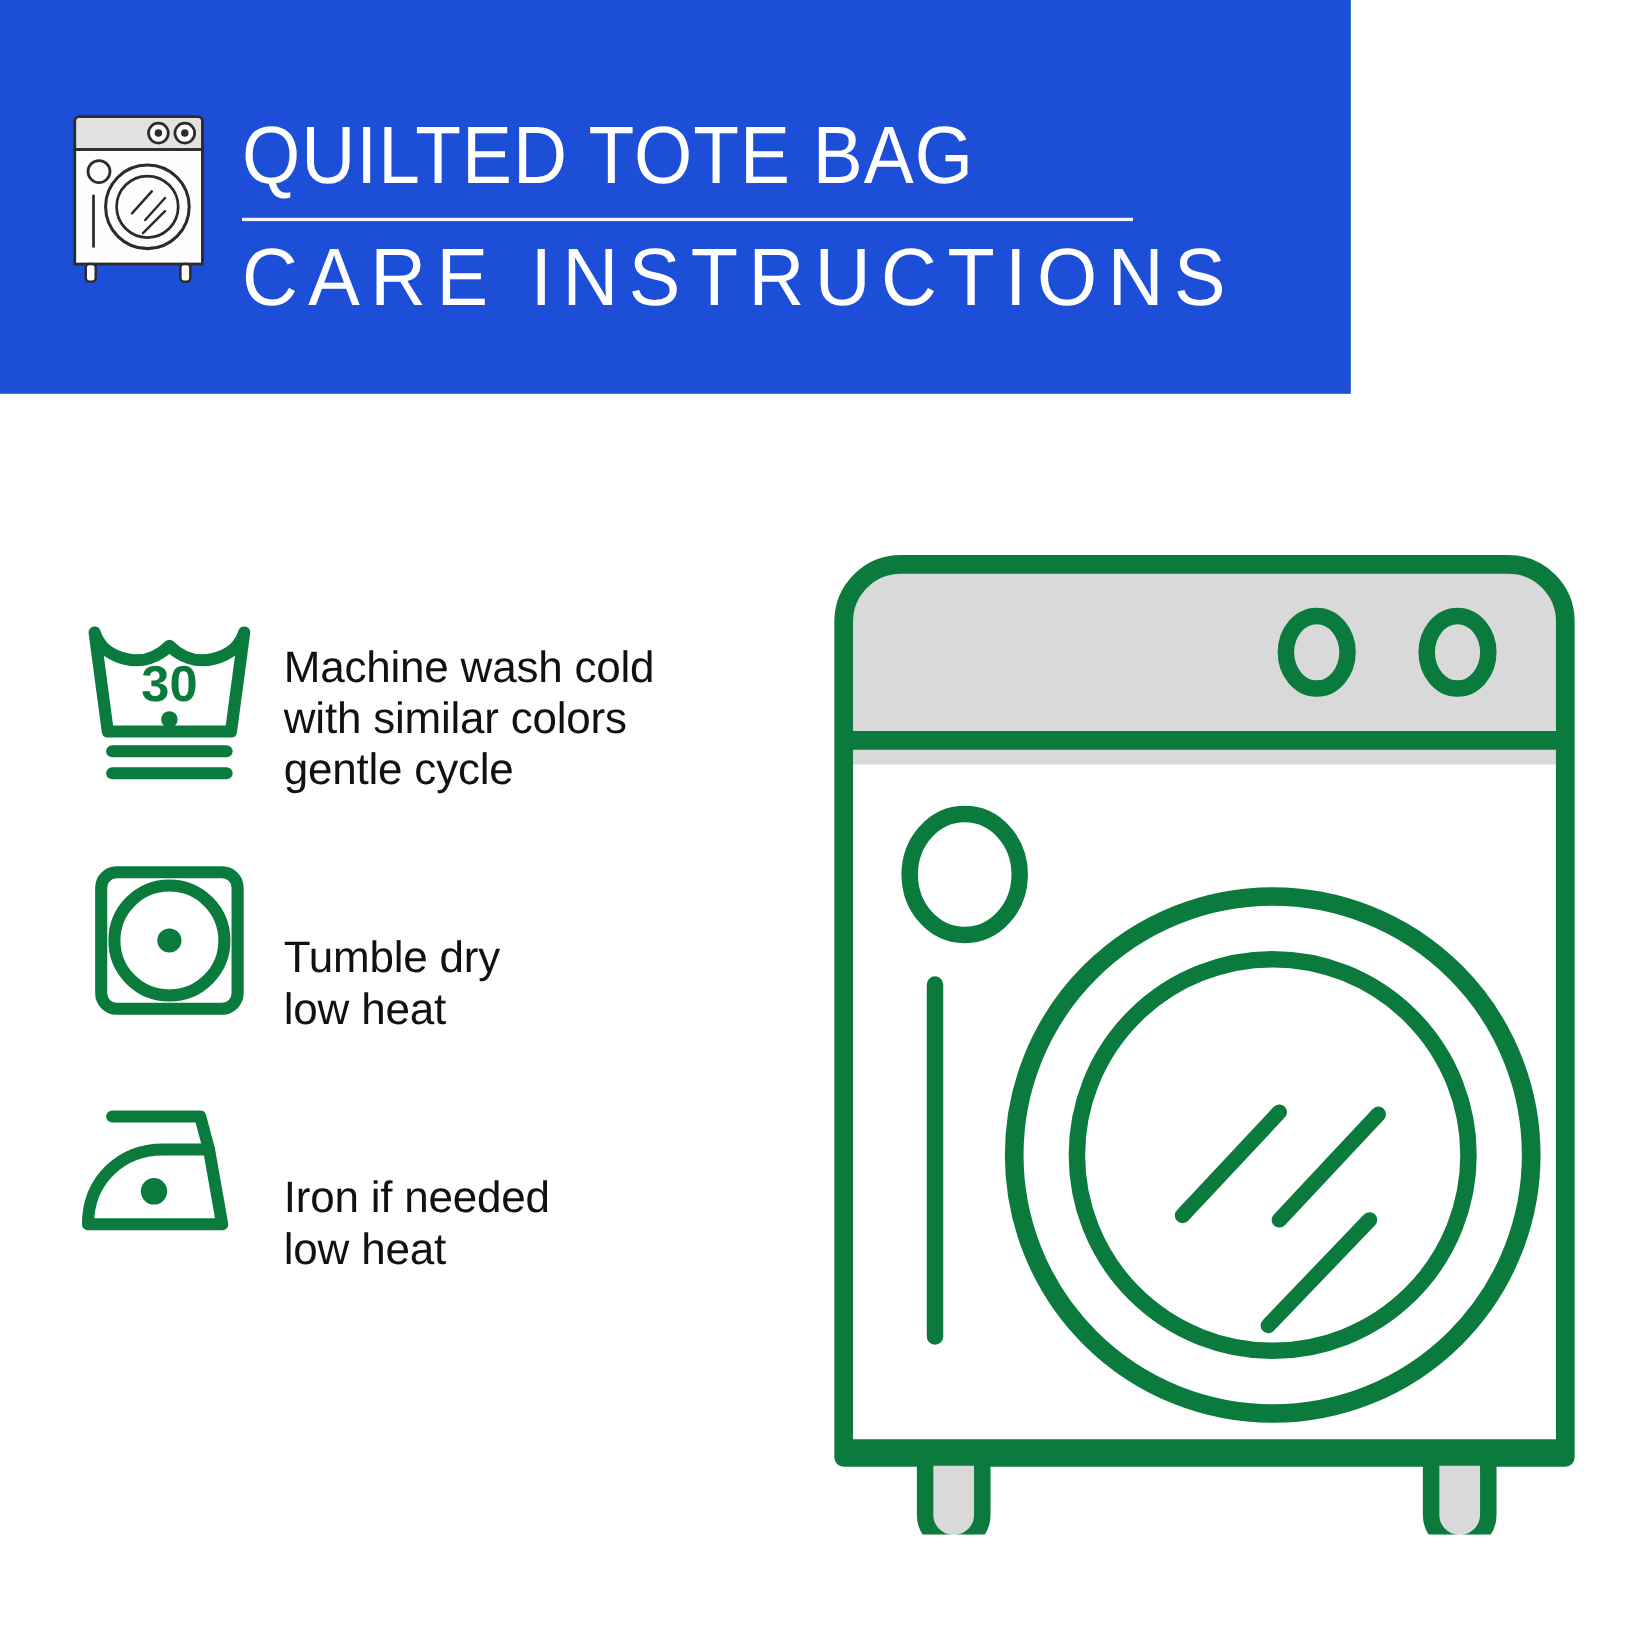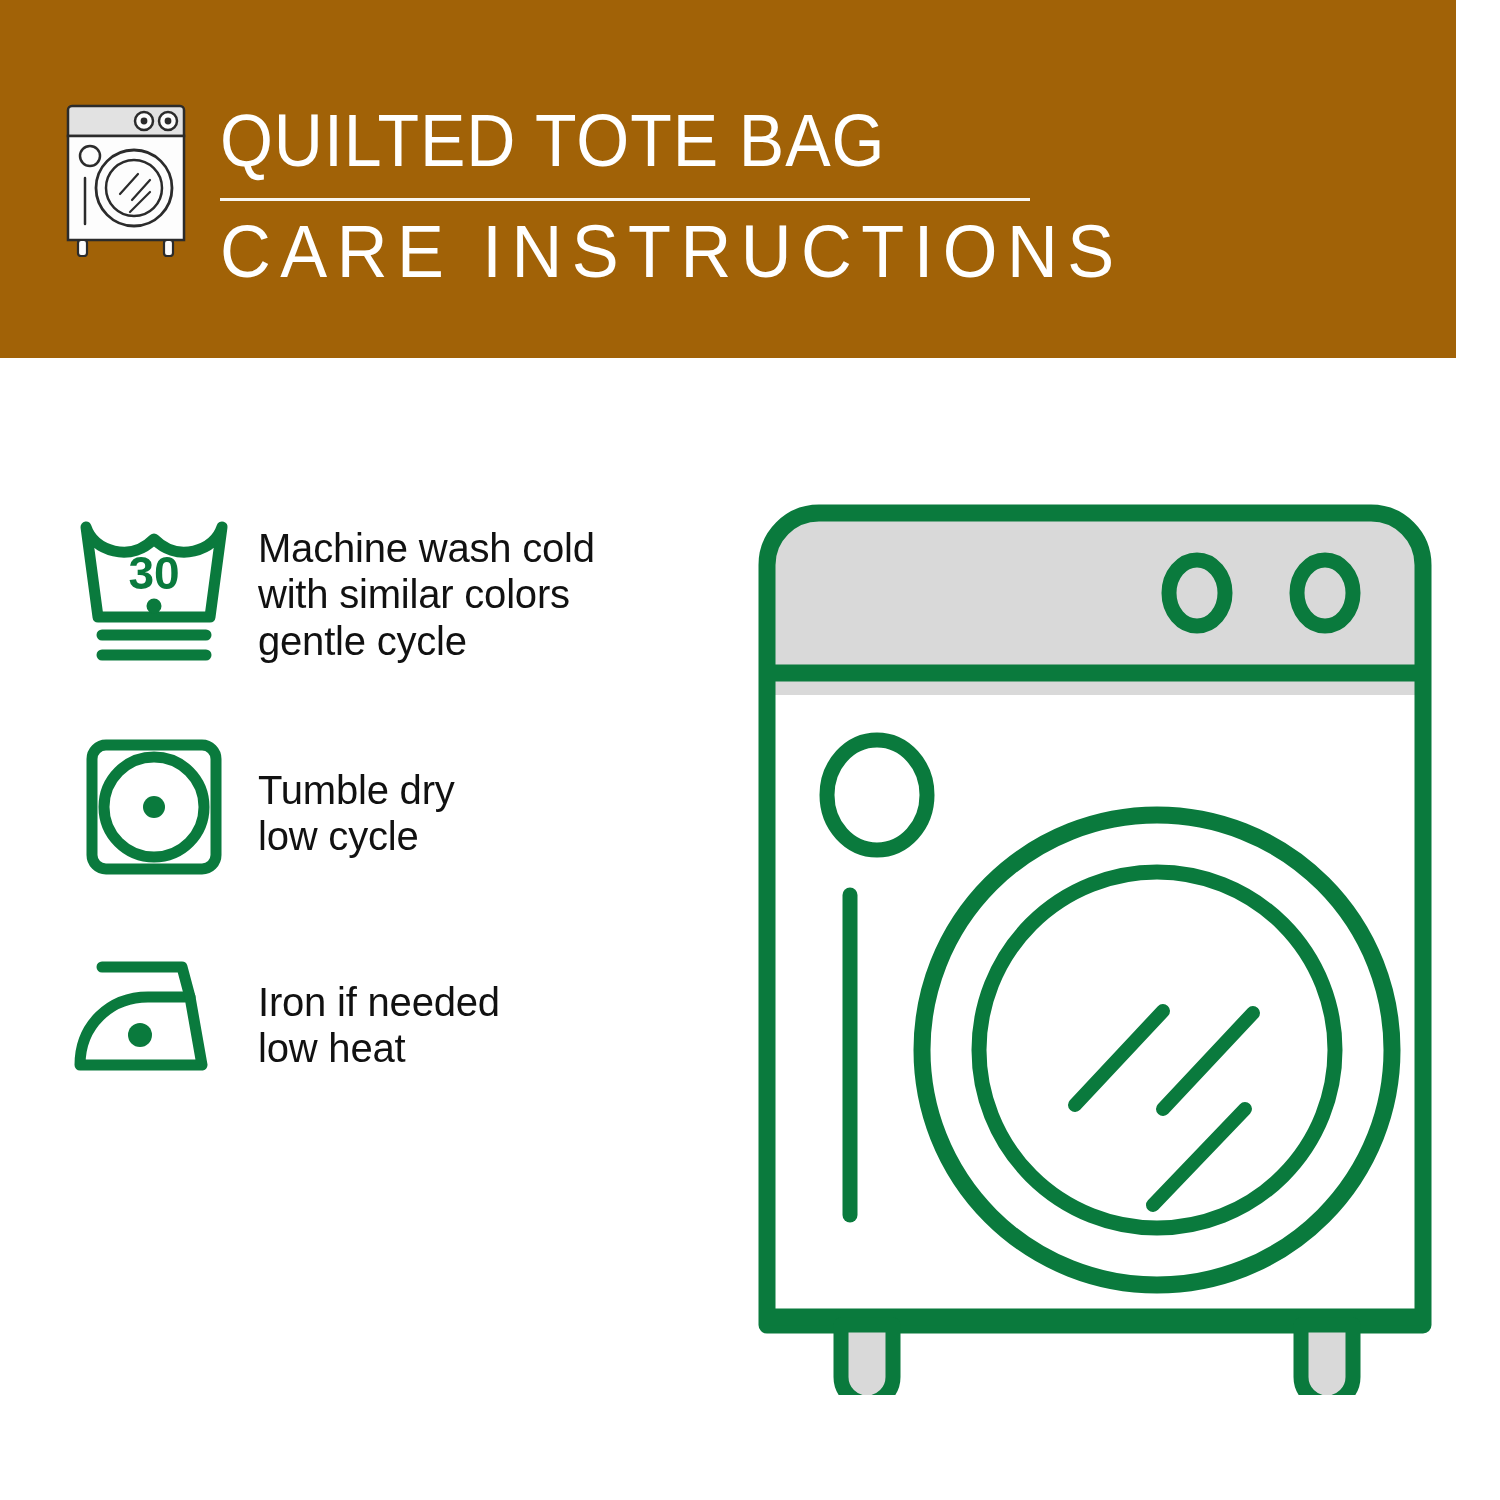--- a/index.html
+++ b/index.html
@@ -6,22 +6,22 @@
   body{
     width:1500px;height:1500px;
     background:#ffffff;
     font-family:"Liberation Sans", sans-serif;
     overflow:hidden;
   }
   .page{position:relative;width:1500px;height:1500px;}
 
   
   .header{
-    position:absolute;left:0;top:0;width:1456px;height:358px;
-    background:#a16207;
+    position:absolute;left:0;top:0;width:1228px;height:358px;
+    background:#1d4ed8;
   }
   .header-inner{
     position:absolute;left:62px;top:100px;
     display:flex;align-items:flex-start;
   }
   .header-icon{width:128px;height:160px;flex:0 0 auto;}
   .header-text{margin-left:30px;padding-top:6px;}
   .title-main{
     color:#ffffff;
     font-family:"Liberation Sans Narrow","Liberation Sans",sans-serif;
@@ -43,21 +43,21 @@
     letter-spacing:10px;
     transform:scaleX(0.95);transform-origin:left center;
     white-space:nowrap;
   }
 
   
   .care-list{
     position:absolute;left:72px;top:505px;width:640px;
   }
   .care-row{
-    display:flex;align-items:flex-start;
+    display:flex;align-items:flex-end;
     height:218px;
   }
   .care-row .sym{
     width:172px;height:170px;flex:0 0 auto;
   }
   .care-row .sym svg{display:block;}
   .care-label{
     margin-left:14px;
     color:#111111;
     font-size:40px;
@@ -154,21 +154,21 @@
       <div class="sym">
         <svg viewBox="0 0 172 170" width="172" height="170" aria-hidden="true">
           <g fill="none" stroke="#0a7a3d" stroke-width="11" stroke-linejoin="round">
             <rect x="20" y="22" width="124" height="124" rx="14"></rect>
             <circle cx="82" cy="84" r="50"></circle>
           </g>
           <circle cx="82" cy="84" r="11" fill="#0a7a3d"></circle>
         </svg>
       </div>
       <div class="care-label">Tumble dry
-low cycle</div>
+low heat</div>
     </div>
 
     <div class="care-row row-iron">
       <div class="sym">
         <svg viewBox="0 0 172 170" width="172" height="170" aria-hidden="true">
           <g fill="none" stroke="#0a7a3d" stroke-width="11" stroke-linecap="round" stroke-linejoin="round">
 
             <path d="M8 124
                      C 8 84 38 56 76 56
                      L 118 56

